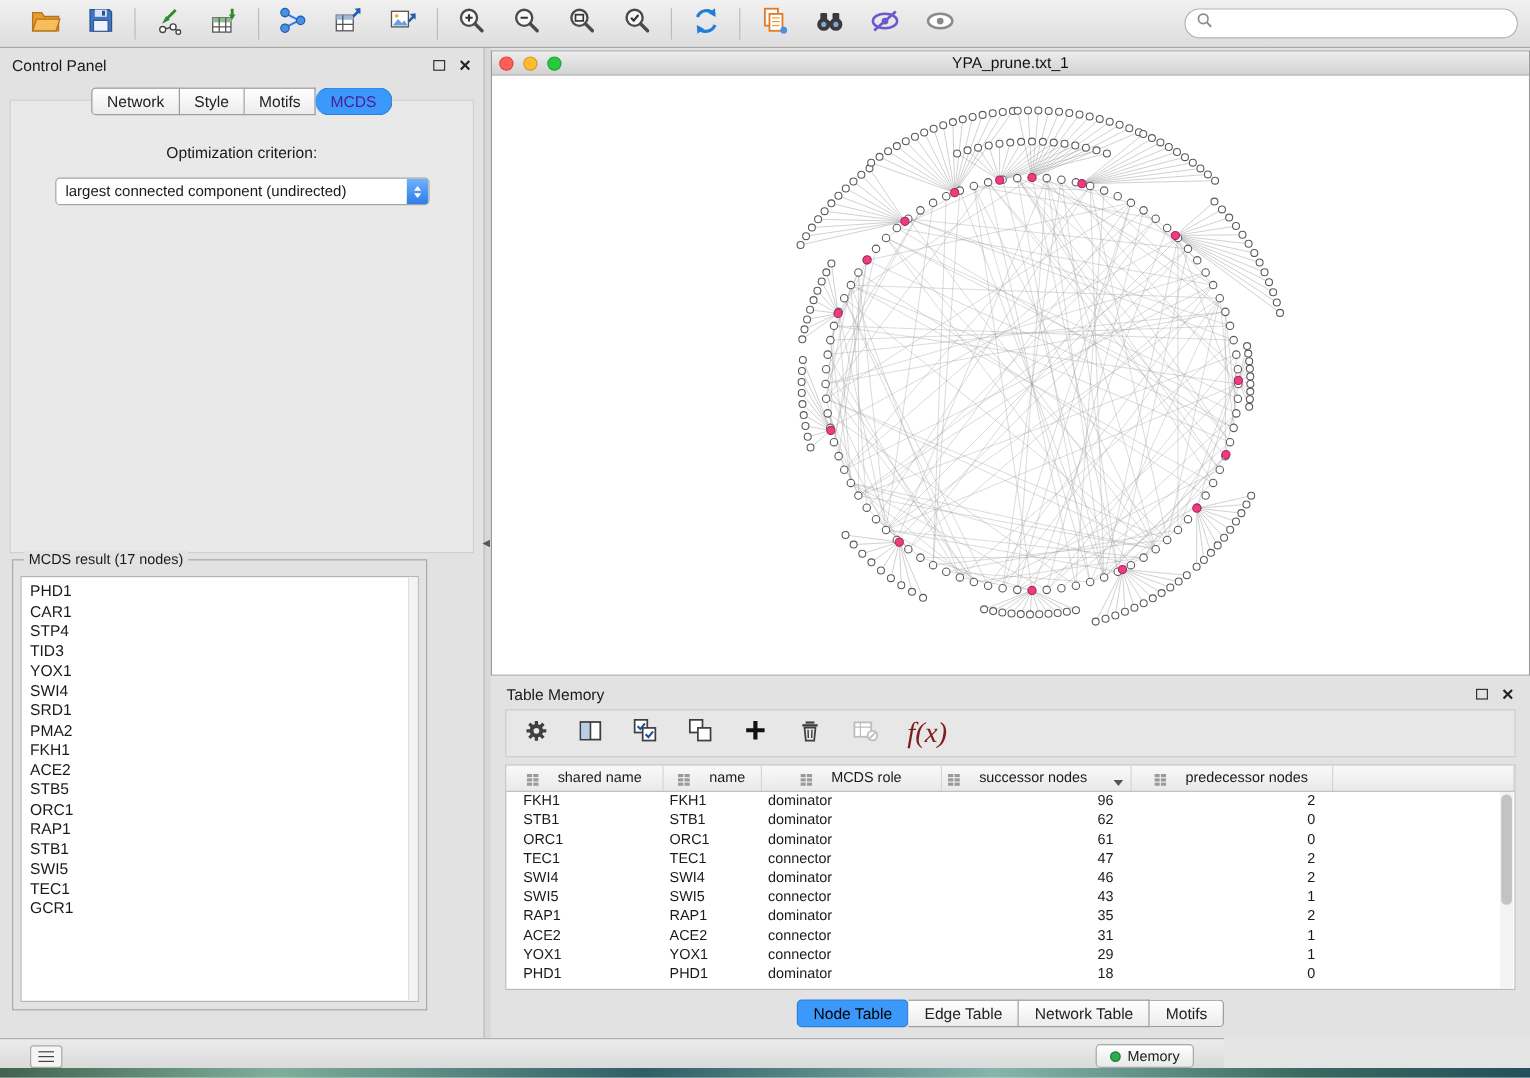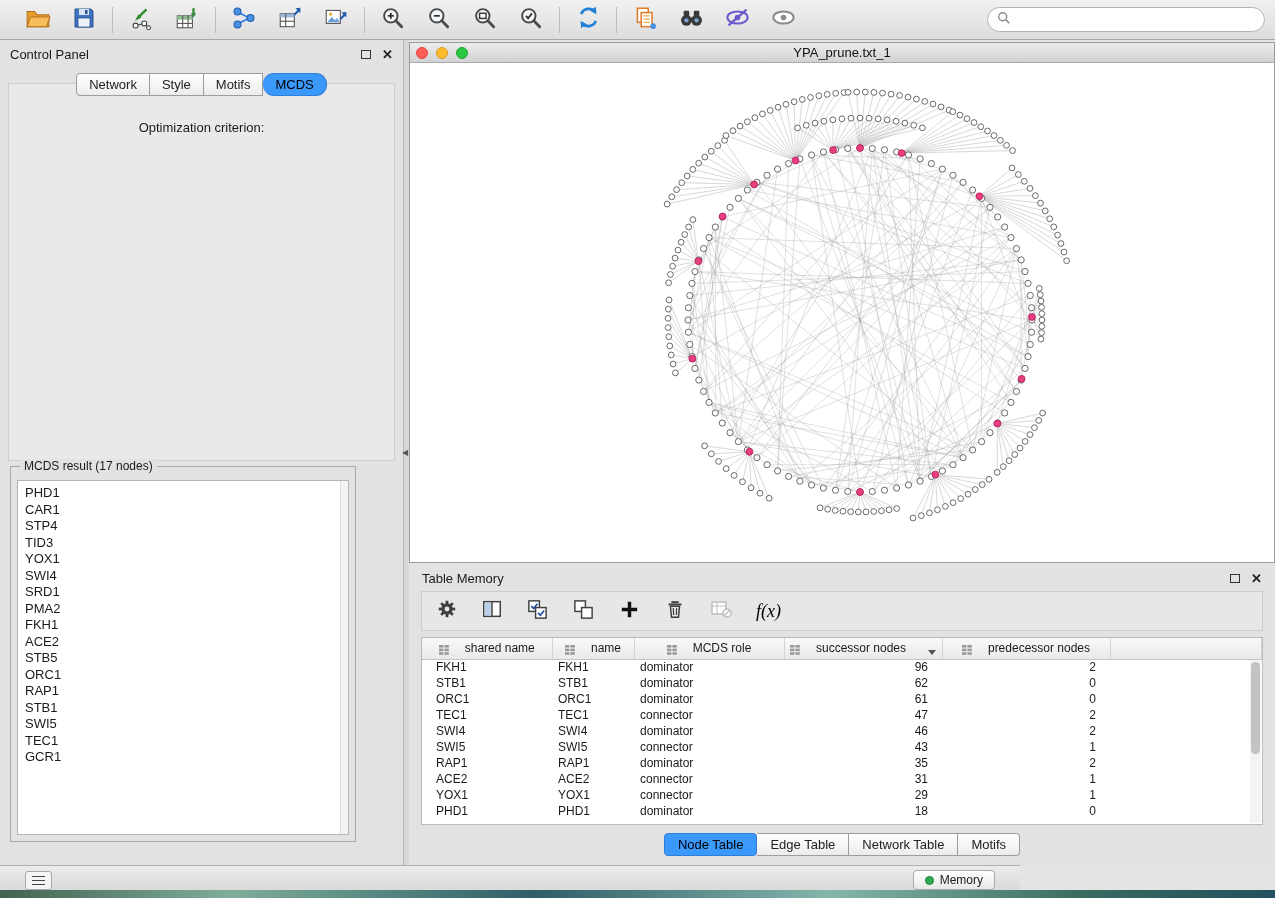--- a/index.html
+++ b/index.html
@@ -23,21 +23,21 @@
     background:#e2e2e2; border-right:1px solid #b5b5b5; }
   .panel-header { height:28px; display:flex; align-items:center; padding:0 10px; font-size:13px; }
   .win-icons { margin-left:auto; display:flex; gap:11px; align-items:center; }
   .float-icon { width:10px; height:9px; border:1.5px solid #333; }
   .close-icon { font-size:13px; font-weight:bold; color:#222; line-height:1; }
   .cp-tabs { position:absolute; top:33px; left:0; right:0; display:flex; justify-content:center; z-index:2; }
   .cp-tab { font-size:13px; padding:3px 12px; background:linear-gradient(#ffffff,#ececec);
     border:1px solid #9d9d9d; border-left:none; color:#222; }
   .cp-tab:first-child { border-left:1px solid #9d9d9d; border-radius:4px 0 0 4px; }
   .cp-tab:last-child { border-radius:0 4px 4px 0; }
-  .cp-tab.active { background:#3b99fc; color:#000000; border-color:#2e7fd6; border-radius:11px; }
+  .cp-tab.active { background:#3b99fc; color:#4c1d95; border-color:#2e7fd6; border-radius:11px; }
   .cp-inner { position:absolute; top:43px; left:8px; right:8px; height:378px;
     background:#e9e9e9; border:1px solid #cfcfcf; }
   .opt-label { text-align:center; font-size:13px; margin-top:36px; }
   .combo { width:312px; margin:13px auto 0; height:23px; background:#fff;
     border:1px solid #a6a6a6; border-radius:4px; display:flex; align-items:stretch; overflow:hidden; }
   .combo-text { flex:1; padding:3px 8px; font-size:12.5px; white-space:nowrap; }
   .combo-stepper { width:18px; background:linear-gradient(#6fb1fc,#2d7ee8);
     display:flex; flex-direction:column; align-items:center; justify-content:center; gap:2px; }
   .tri-up { width:0; height:0; border-left:3.5px solid transparent; border-right:3.5px solid transparent; border-bottom:4px solid #fff; }
   .tri-dn { width:0; height:0; border-left:3.5px solid transparent; border-right:3.5px solid transparent; border-top:4px solid #fff; }
@@ -64,21 +64,21 @@
   .traffic { display:flex; gap:8px; padding-left:6px; z-index:2; }
   .dot { width:12px; height:12px; border-radius:50%; }
   .net-title { position:absolute; left:0; right:0; text-align:center; font-size:13px; color:#111; }
   .net-canvas { width:864px; height:499px; background:#fff; }
 
   
   .table-panel { position:absolute; left:409px; top:565px; width:866px; height:300px; background:#e2e2e2; }
   .tp-header { height:26px; display:flex; align-items:center; padding:0 13px; font-size:13px; }
   .tp-toolbar { margin:0 12px; height:40px; background:#e7e7e7; border:1px solid #cdcdcd;
     display:flex; align-items:center; gap:23px; padding:0 14px; }
-  .fx { font-family:"Liberation Serif", serif; font-style:italic; font-size:18px; color:#000000; }
+  .fx { font-family:"Liberation Serif", serif; font-style:italic; font-size:24px; color:#7f1d1d; }
   .tp-table-wrap { margin:6px 12px 0; background:#fff; border:1px solid #bbb; height:188px;
     position:relative; overflow:hidden; }
   table { border-collapse:collapse; width:100%; font-size:12px; table-layout:fixed; }
   th { background:linear-gradient(#f9f9f9,#e9e9e9); border-right:1px solid #d4d4d4;
     border-bottom:1px solid #c3c3c3; font-weight:normal; height:21px; padding:0 4px; font-size:12px; }
   .th-inner { display:flex; align-items:flex-end; justify-content:center; gap:16px; }
   td { height:16px; padding:0 6px; white-space:nowrap; overflow:hidden; }
   td.c0 { padding-left:14px; }
   td.c3, td.c4 { text-align:right; padding-right:14px; }
   .chev { width:0; height:0; border-left:4px solid transparent; border-right:4px solid transparent;
@@ -281,20 +281,27 @@
     </span>
   </div>
   <div class="cp-tabs">
       <div class="cp-tab">Network</div>
       <div class="cp-tab">Style</div>
       <div class="cp-tab">Motifs</div>
       <div class="cp-tab active">MCDS</div>
     </div>
   <div class="cp-inner">
     <div class="opt-label">Optimization criterion:</div>
+    <div class="combo">
+      <span class="combo-text">largest connected component (undirected)</span>
+      <span class="combo-stepper">
+          <span class="tri-up"></span>
+          <span class="tri-dn"></span>
+        </span>
+    </div>
   </div>
   <div class="result-box">
     <span class="result-legend">MCDS result (17 nodes)</span>
     <div class="result-list">
       <div class="result-scroll"></div>
     <div>PHD1</div>
         <div>CAR1</div>
         <div>STP4</div>
         <div>TID3</div>
         <div>YOX1</div>

